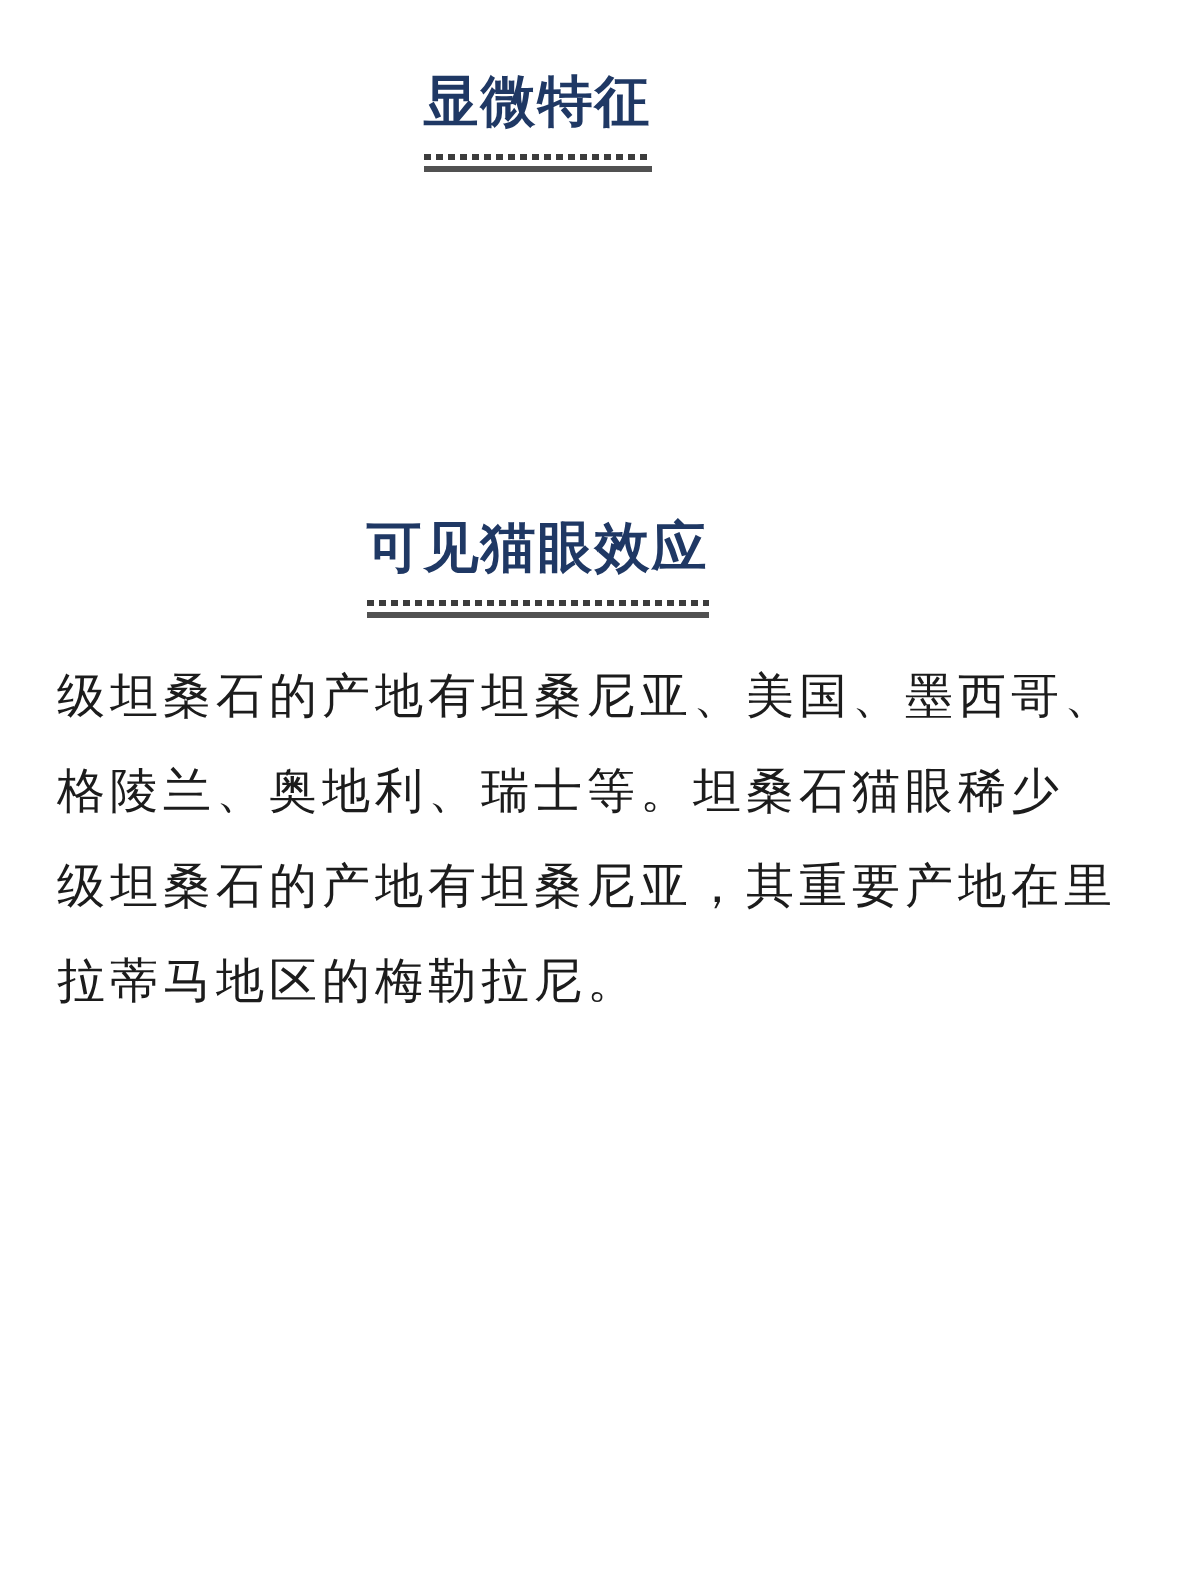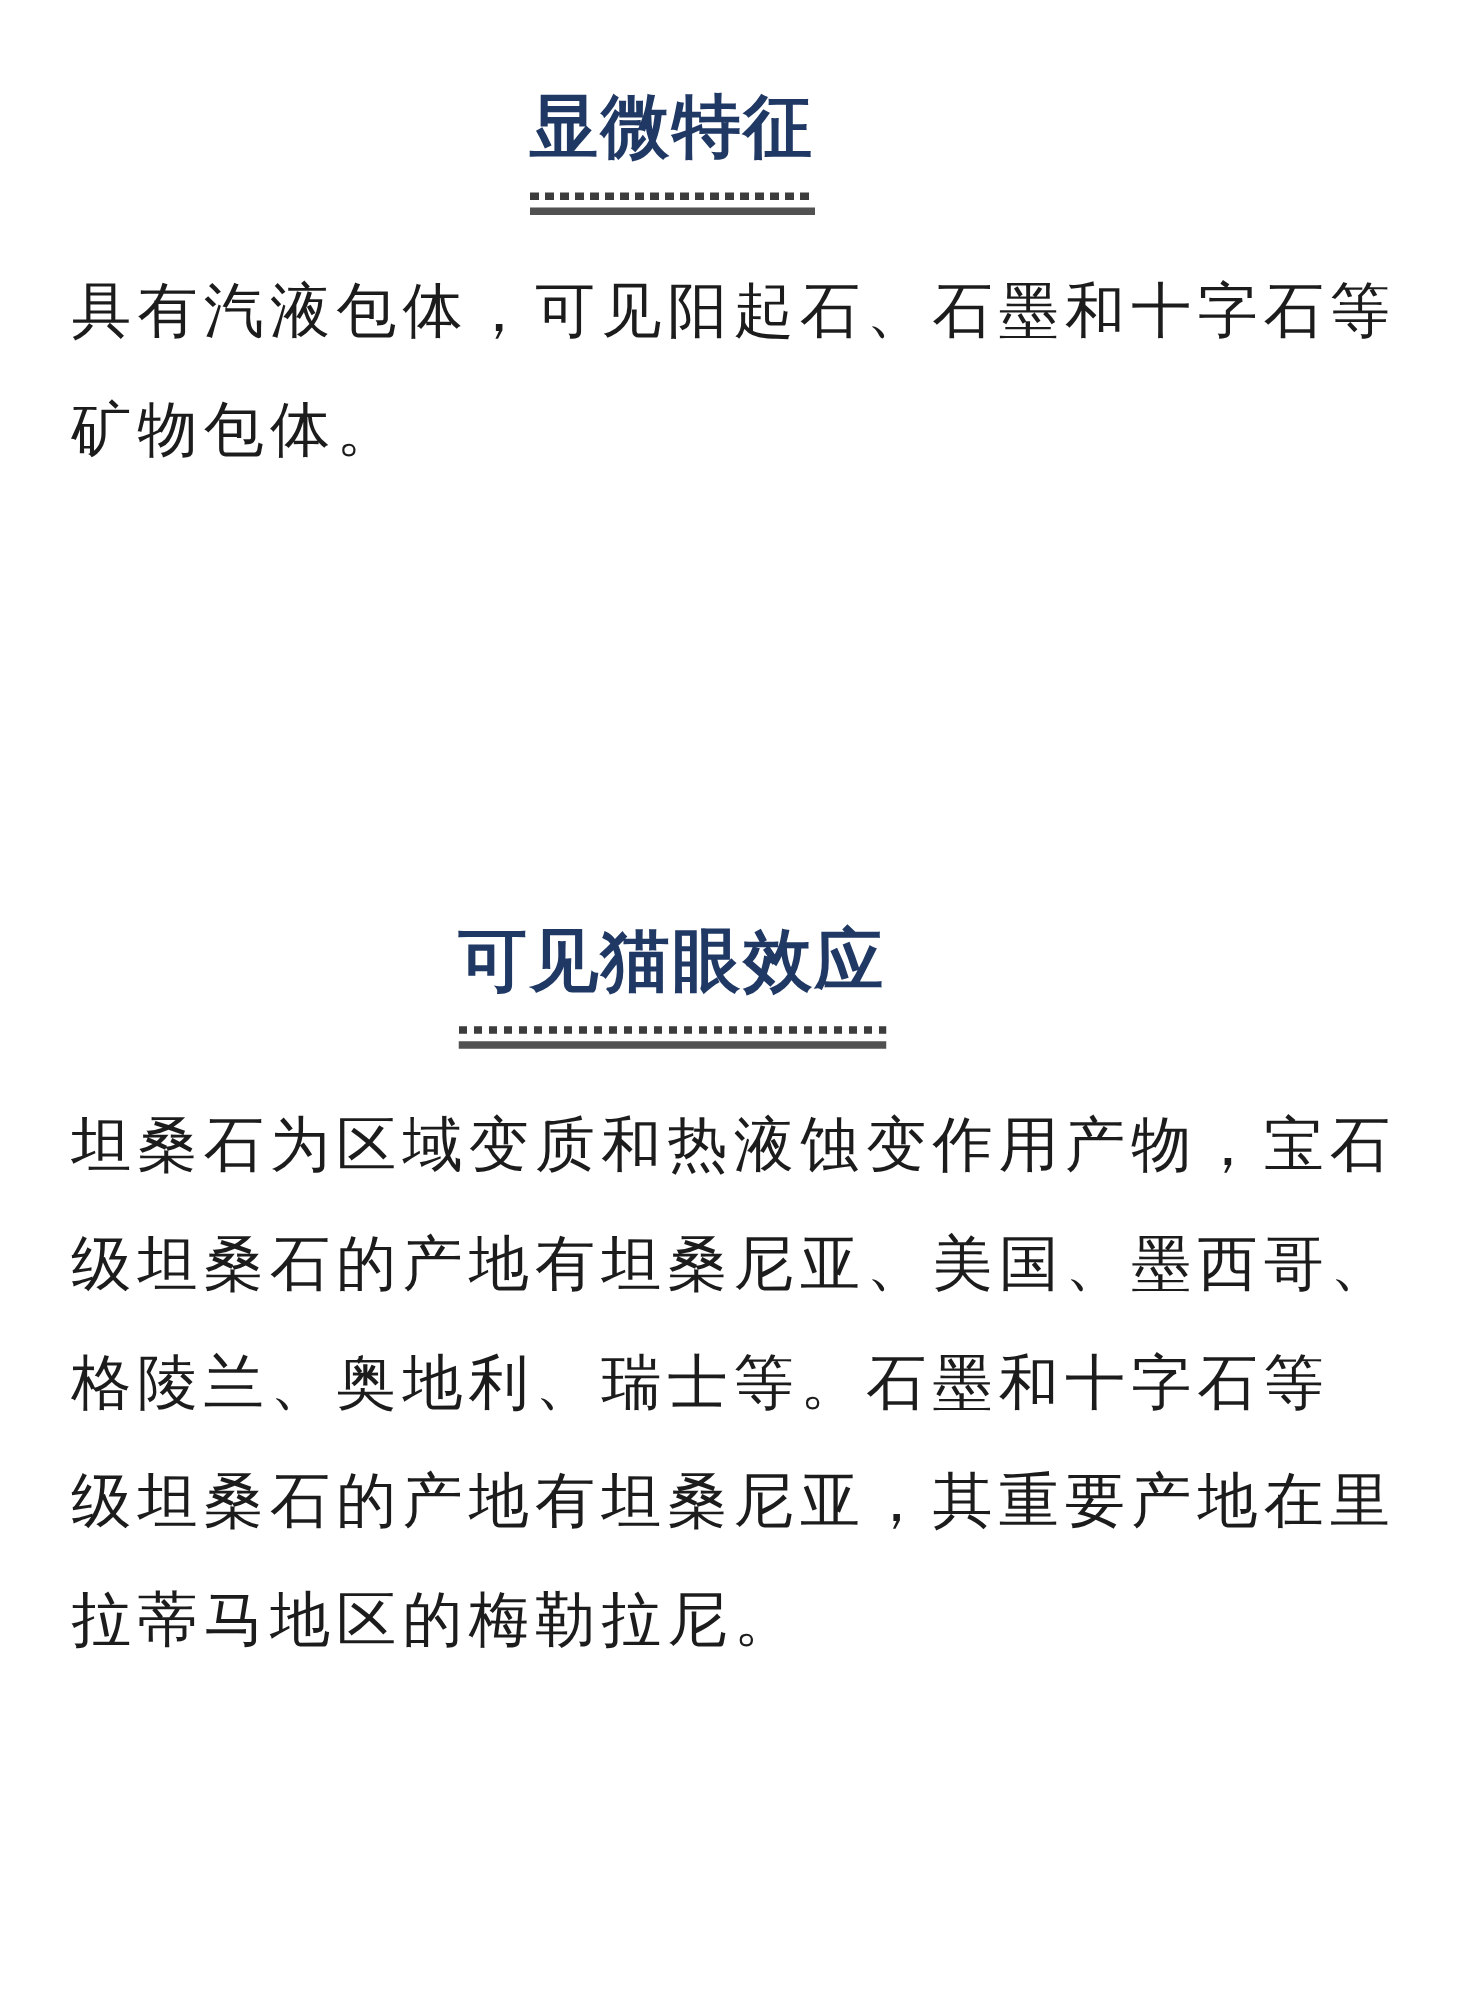--- a/index.html
+++ b/index.html
@@ -52,45 +52,40 @@
 <div class="page">
 
   <div class="section">
     <div class="heading-row">
       <div class="heading-wrap">
         <div class="heading-title">显微特征</div>
         <div class="underline-dashed"></div>
         <div class="underline-solid"></div>
       </div>
     </div>
-    <div class="para">
-      <div class="para-line">具有汽液包体，可见阳起石、石墨和十字石等</div>
-      <div class="para-line">矿物包体。</div>
-    </div>
   </div>
 
   <div class="section">
     <div class="heading-row">
       <div class="heading-wrap">
         <div class="underline-dashed"></div>
         <div class="underline-solid"></div>
       </div>
     </div>
   </div>
 
   <div class="section">
     <div class="heading-row">
       <div class="heading-wrap">
         <div class="heading-title">可见猫眼效应</div>
         <div class="underline-dashed"></div>
         <div class="underline-solid"></div>
       </div>
     </div>
     <div class="para">
-      <div class="para-line">坦桑石为区域变质和热液蚀变作用产物，宝石</div>
       <div class="para-line">级坦桑石的产地有坦桑尼亚、美国、墨西哥、</div>
-      <div class="para-line">格陵兰、奥地利、瑞士等。石墨和十字石等</div>
+      <div class="para-line">格陵兰、奥地利、瑞士等。坦桑石猫眼稀少</div>
       <div class="para-line">级坦桑石的产地有坦桑尼亚，其重要产地在里</div>
       <div class="para-line">拉蒂马地区的梅勒拉尼。</div>
     </div>
   </div>
 
 </div>
 
 </body></html>

